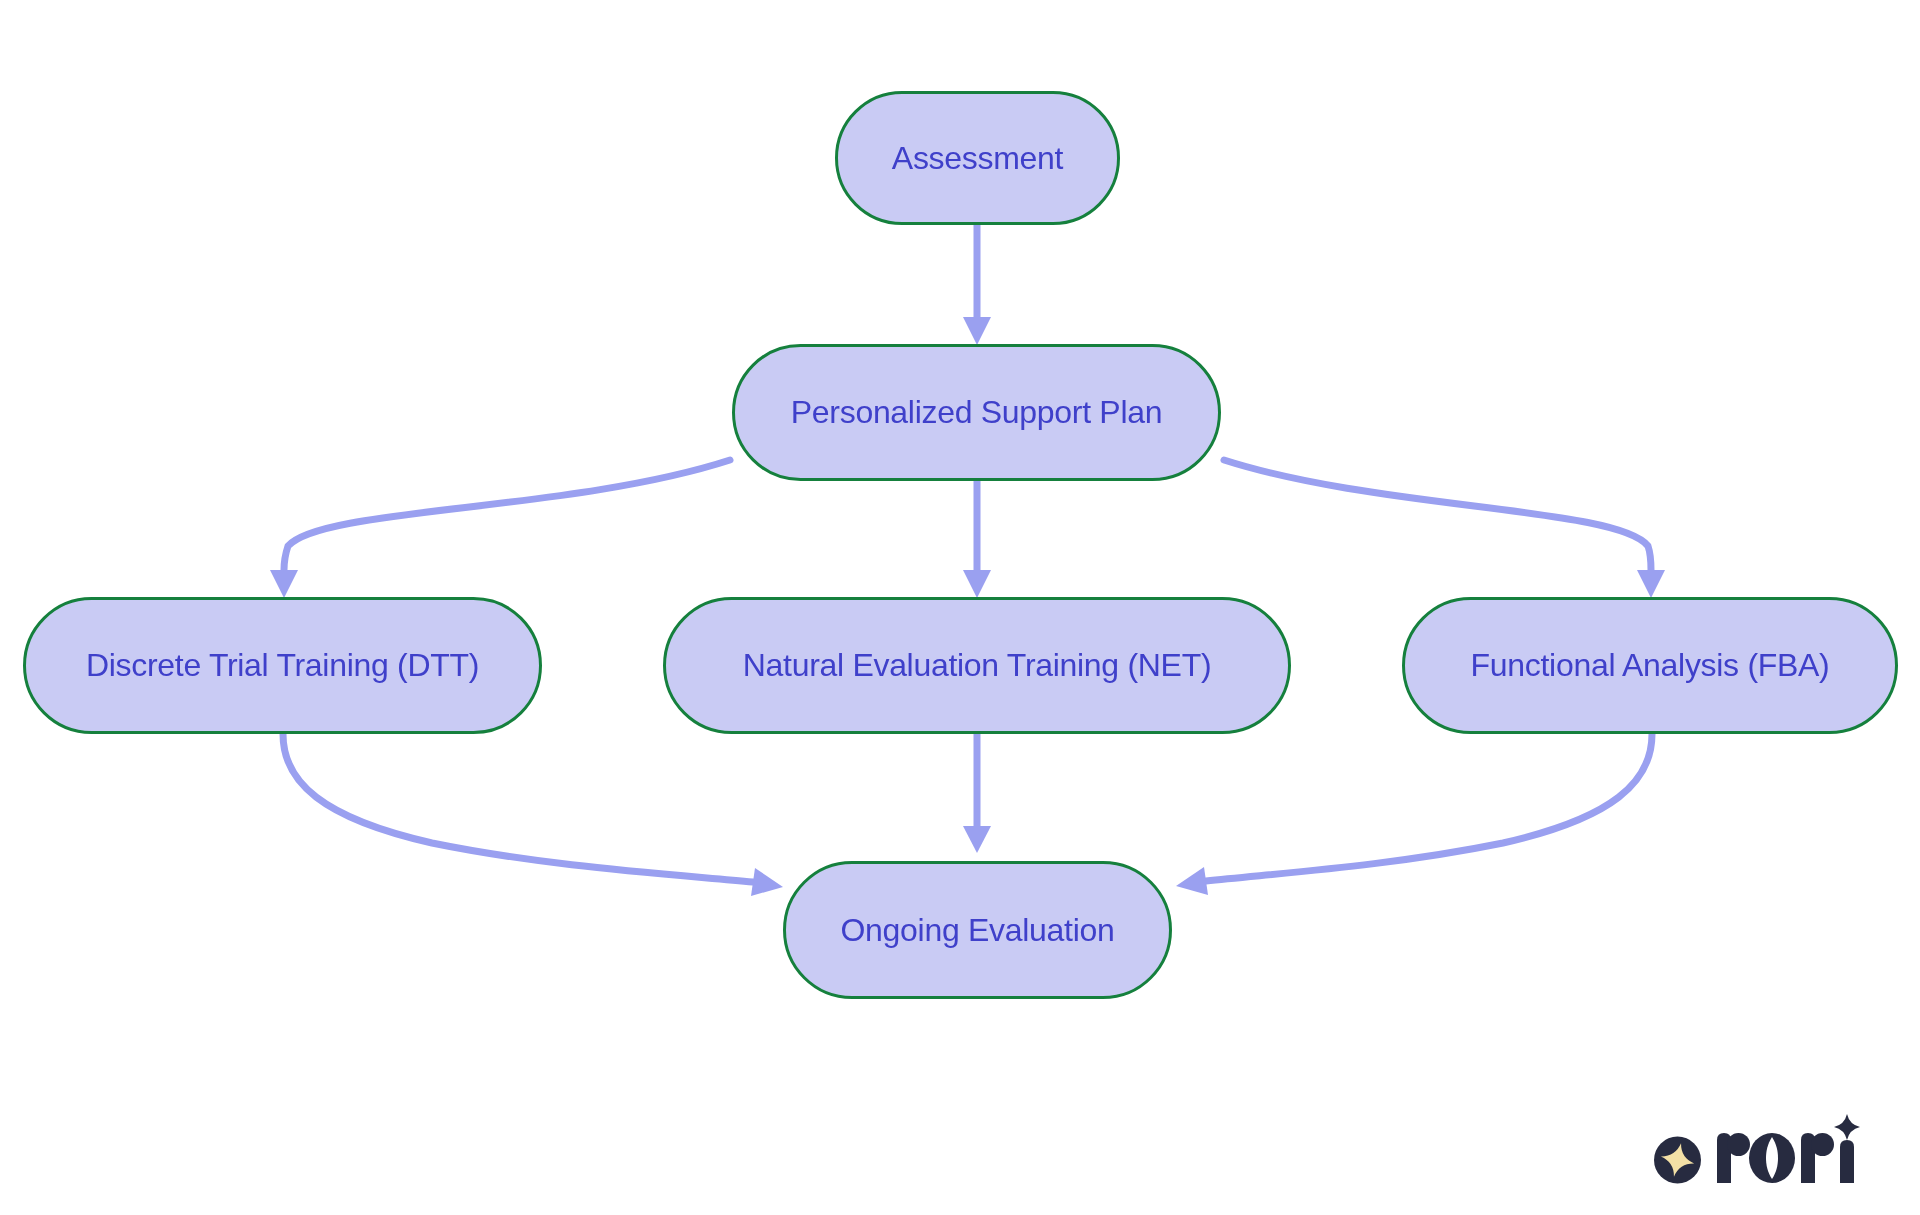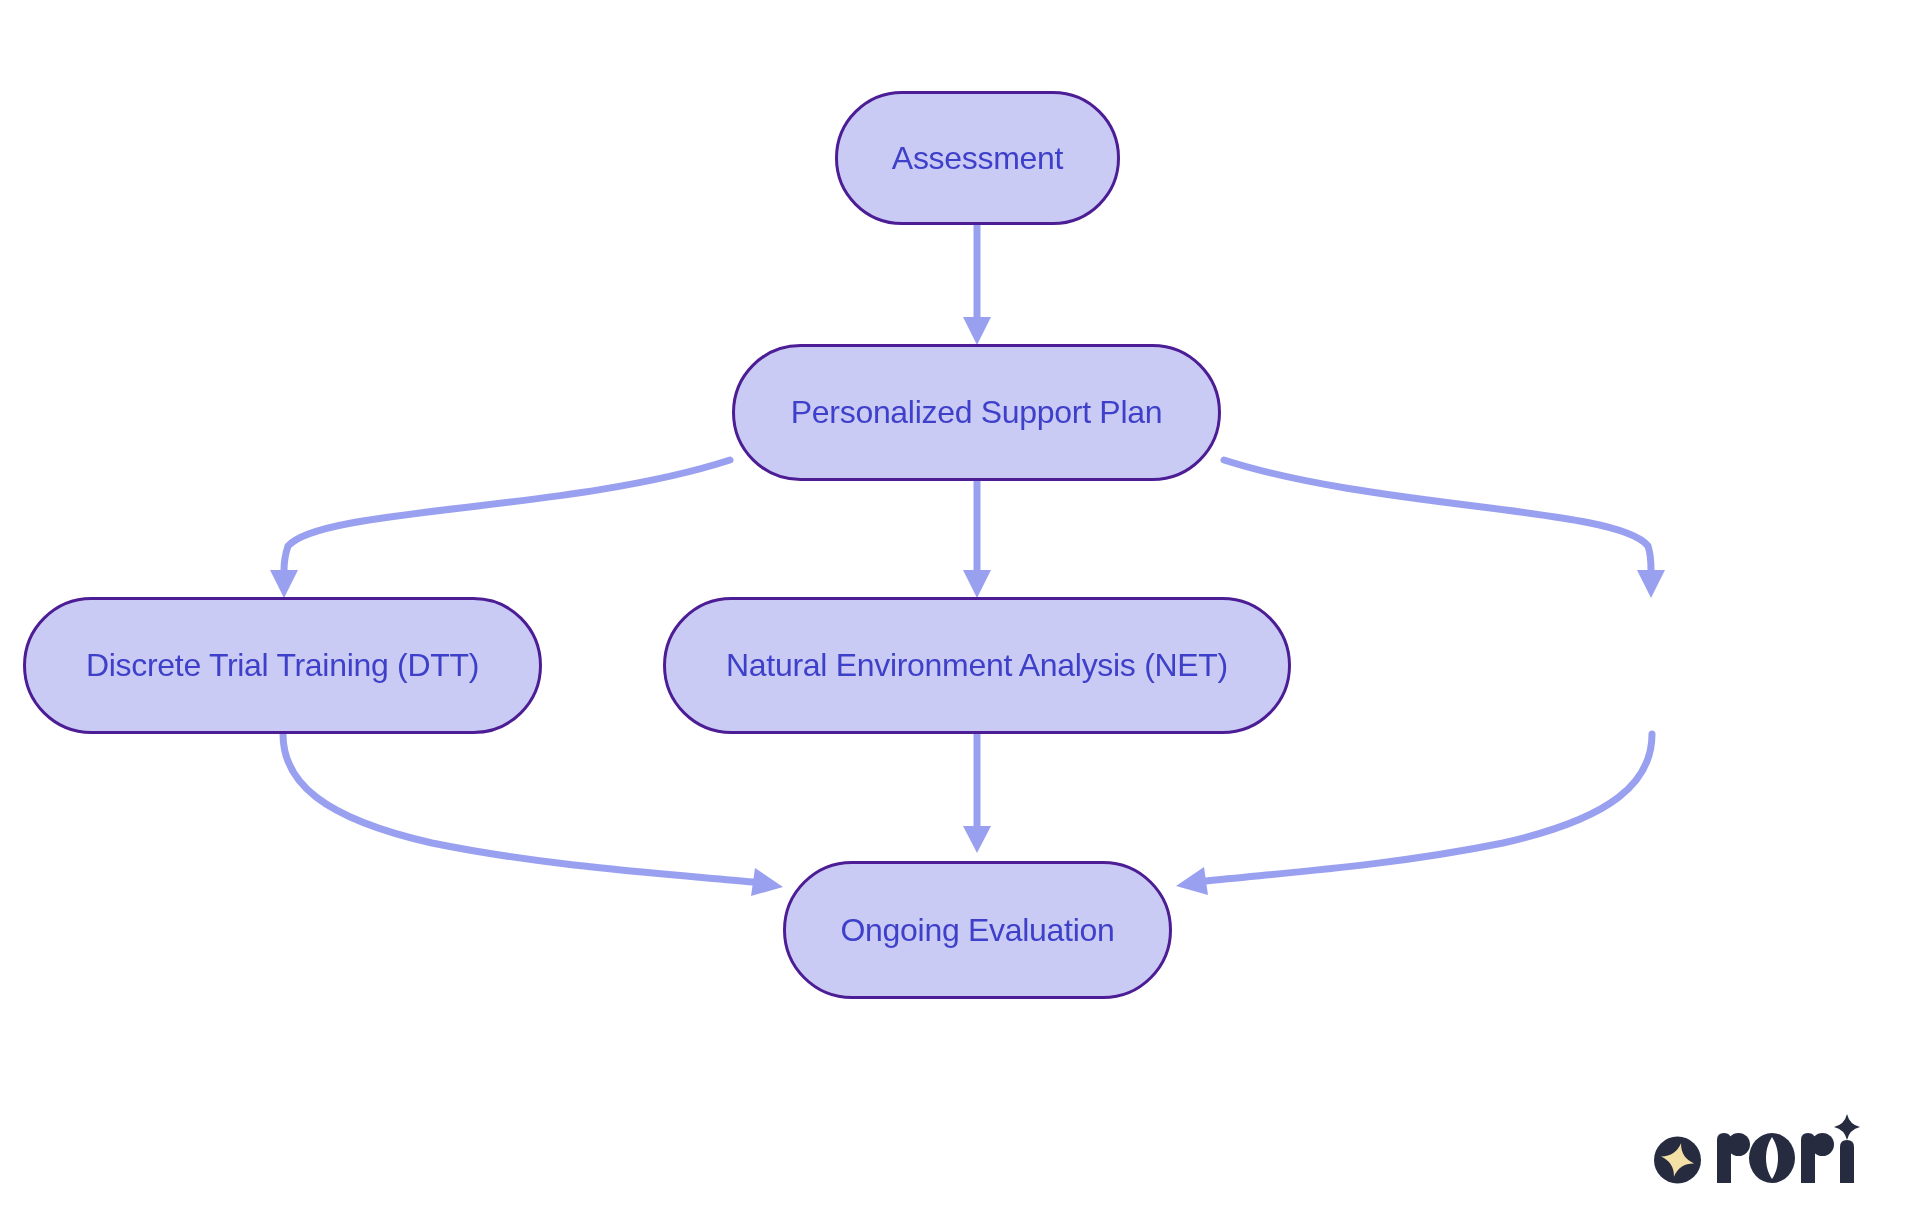--- a/index.html
+++ b/index.html
@@ -23,21 +23,21 @@
     stroke-linecap: round;
   }
   .edge-head {
     fill: #9aa0f0;
     stroke: none;
   }
   .node {
     position: absolute;
     box-sizing: border-box;
     background: #c9cbf4;
-    border: 3px solid #4c1d95;
+    border: 3px solid #15803d;
     border-radius: 70px;
     display: flex;
     align-items: center;
     justify-content: center;
     text-align: center;
     color: #3f40ca;
     font-size: 32px;
     letter-spacing: -0.3px;
   }
   #node-assessment { left: 835px; top:  91px; width: 285px; height: 134px; }
@@ -94,21 +94,24 @@
   <div class="node" id="node-assessment">
     <span>Assessment</span>
   </div>
   <div class="node" id="node-psp">
     <span>Personalized Support Plan</span>
   </div>
   <div class="node" id="node-dtt">
     <span>Discrete Trial Training (DTT)</span>
   </div>
   <div class="node" id="node-net">
-    <span>Natural Environment Analysis (NET)</span>
+    <span>Natural Evaluation Training (NET)</span>
+  </div>
+  <div class="node" id="node-fba">
+    <span>Functional Analysis (FBA)</span>
   </div>
   <div class="node" id="node-ongoing">
     <span>Ongoing Evaluation</span>
   </div>
 
   <svg id="logo" viewBox="0 0 212 84" xmlns="http://www.w3.org/2000/svg" aria-label="rori">
     <g>
       <circle class="logo-dark" cx="27.5" cy="54" r="23.5"></circle>
       <path class="logo-star" transform="rotate(12 27.5 54)" d="M 27.5,37 Q 30.3,51.2 44.5,54 Q 30.3,56.8 27.5,71 Q 24.7,56.8 10.5,54 Q 24.7,51.2 27.5,37 Z"></path>
     </g>

